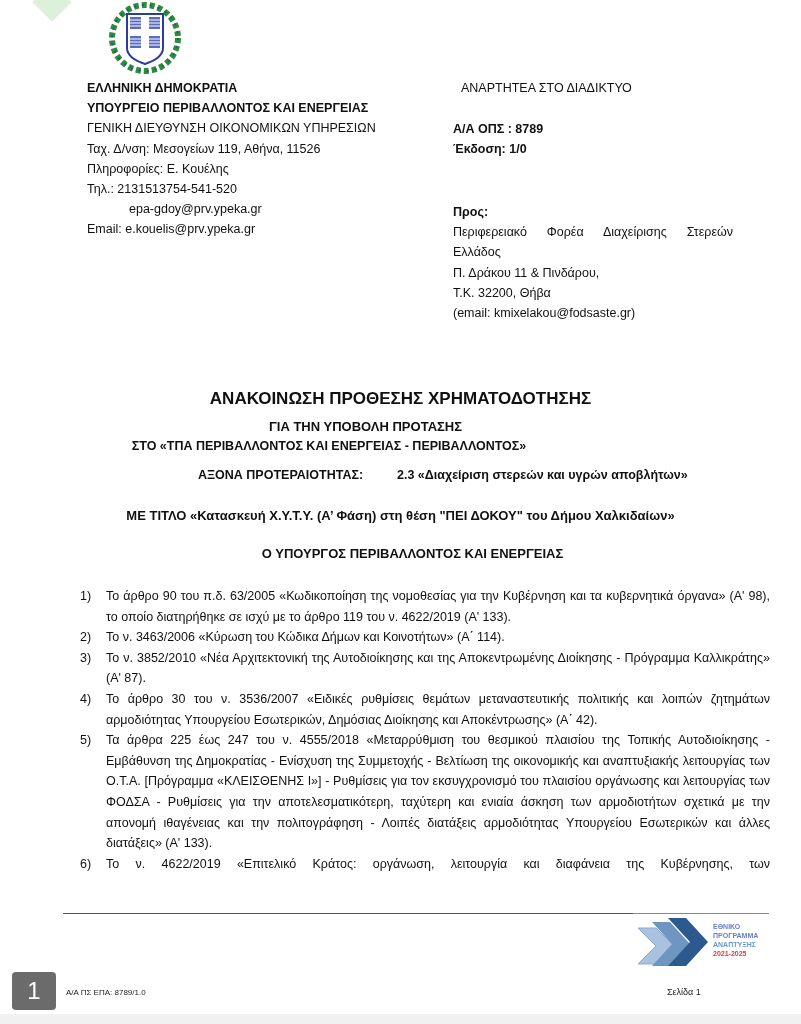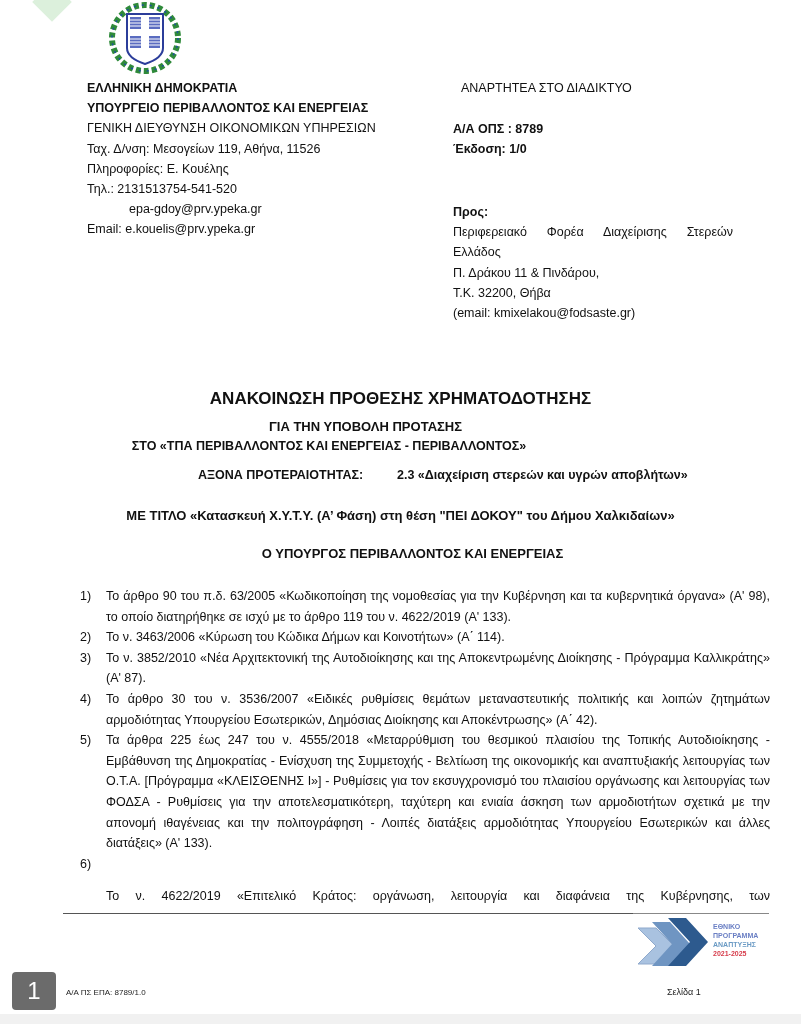--- a/index.html
+++ b/index.html
@@ -120,21 +120,21 @@
   <div class="item">
     <span class="num">4)</span>
     <span class="body">Το άρθρο 30 του ν. 3536/2007 «Ειδικές ρυθμίσεις θεμάτων μεταναστευτικής πολιτικής και λοιπών ζητημάτων αρμοδιότητας Υπουργείου Εσωτερικών, Δημόσιας Διοίκησης και Αποκέντρωσης» (Α΄ 42).</span>
   </div>
   <div class="item">
     <span class="num">5)</span>
     <span class="body">Τα άρθρα 225 έως 247 του ν. 4555/2018 «Μεταρρύθμιση του θεσμικού πλαισίου της Τοπικής Αυτοδιοίκησης - Εμβάθυνση της Δημοκρατίας - Ενίσχυση της Συμμετοχής - Βελτίωση της οικονομικής και αναπτυξιακής λειτουργίας των Ο.Τ.Α. [Πρόγραμμα «ΚΛΕΙΣΘΕΝΗΣ Ι»] - Ρυθμίσεις για τον εκσυγχρονισμό του πλαισίου οργάνωσης και λειτουργίας των ΦΟΔΣΑ - Ρυθμίσεις για την αποτελεσματικότερη, ταχύτερη και ενιαία άσκηση των αρμοδιοτήτων σχετικά με την απονομή ιθαγένειας και την πολιτογράφηση - Λοιπές διατάξεις αρμοδιότητας Υπουργείου Εσωτερικών και άλλες διατάξεις» (Α' 133).</span>
   </div>
   <div class="item">
     <span class="num">6)</span>
-    <span class="body" style="text-align-last: justify; margin-top: 32px;">Το ν. 4622/2019 «Επιτελικό Κράτος: οργάνωση, λειτουργία και διαφάνεια της Κυβέρνησης, των</span>
+    <span class="body" style="text-align-last: justify;">Το ν. 4622/2019 «Επιτελικό Κράτος: οργάνωση, λειτουργία και διαφάνεια της Κυβέρνησης, των</span>
   </div>
 </div>
 
 <div class="abs rule"></div>
 <div class="abs rule-dark"></div>
 
 <svg class="abs logo" viewBox="0 0 140 52">
   <polygon points="2,10 20,10 38,28 20,46 2,46 20,28" fill="#a9c2e0" stroke="#8fa9cc" stroke-width="1"></polygon>
   <polygon points="16,4 34,4 54,26 34,48 16,48 36,26" fill="#6f95c2"></polygon>
   <polygon points="32,0 50,0 72,24 50,48 32,48 54,24" fill="#2d5a8e"></polygon>

